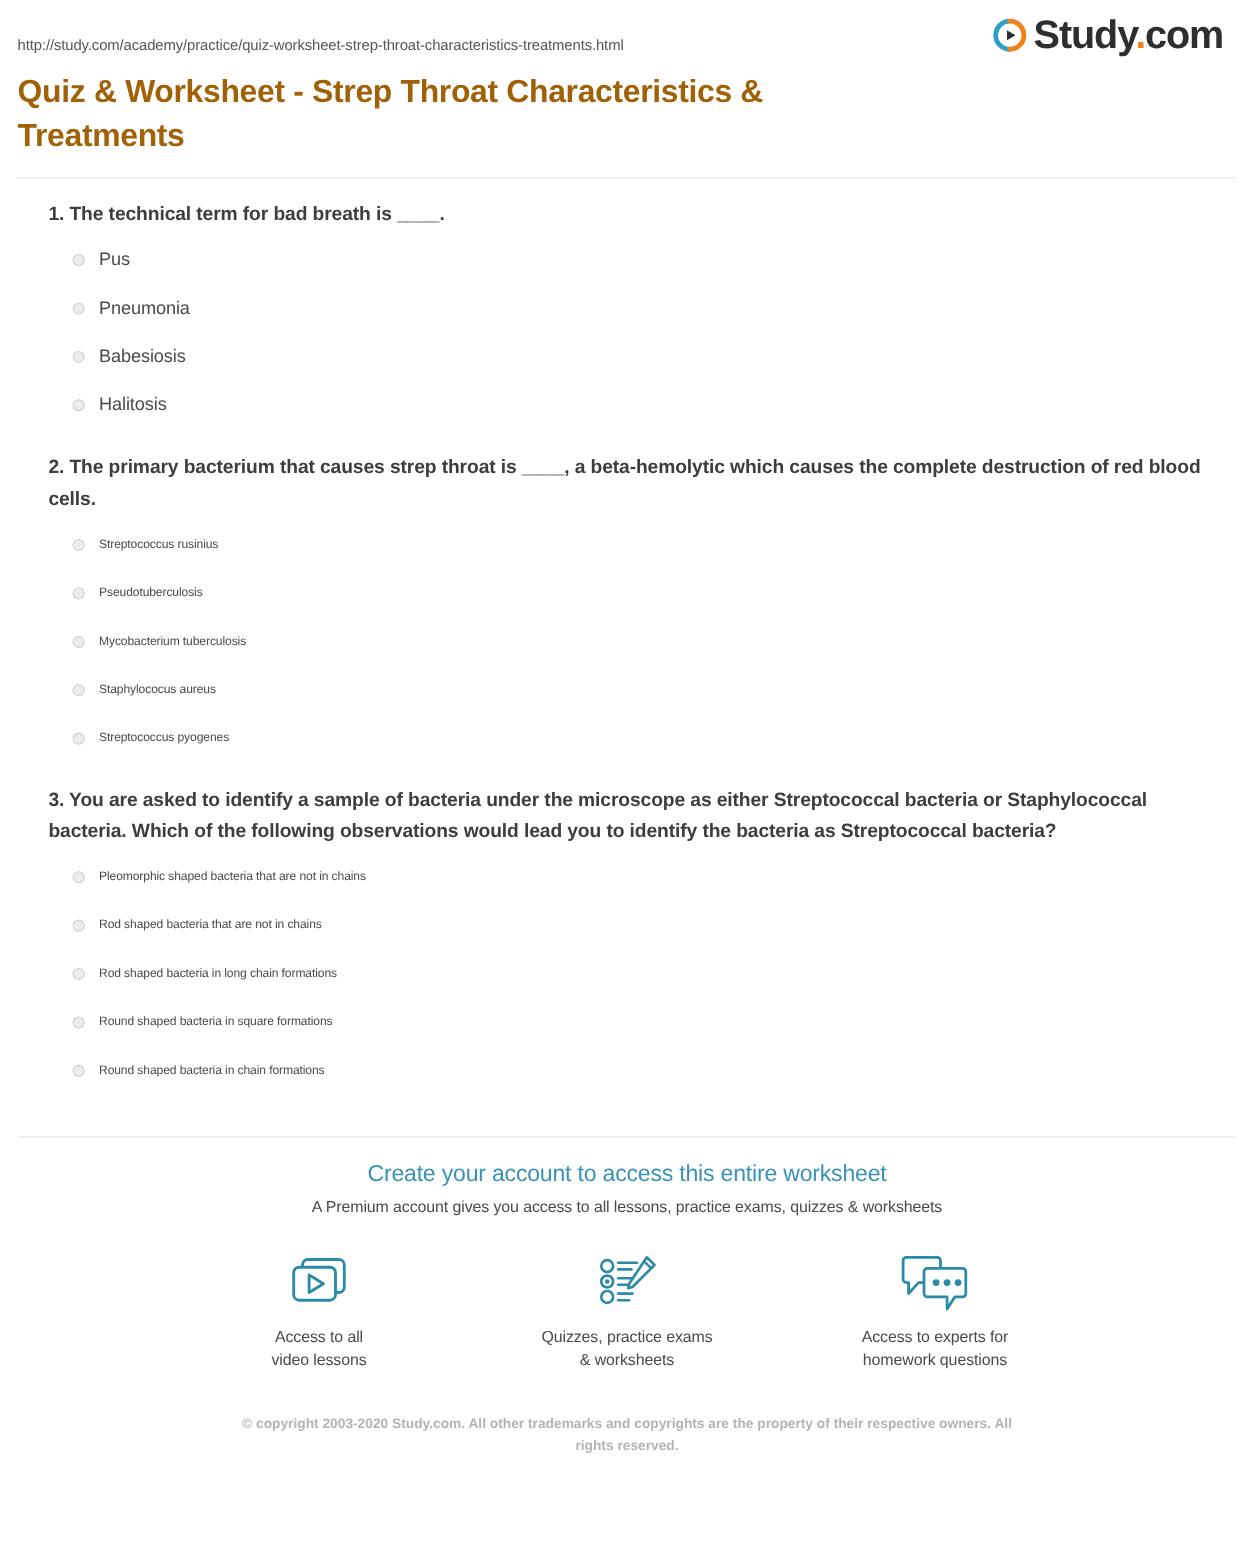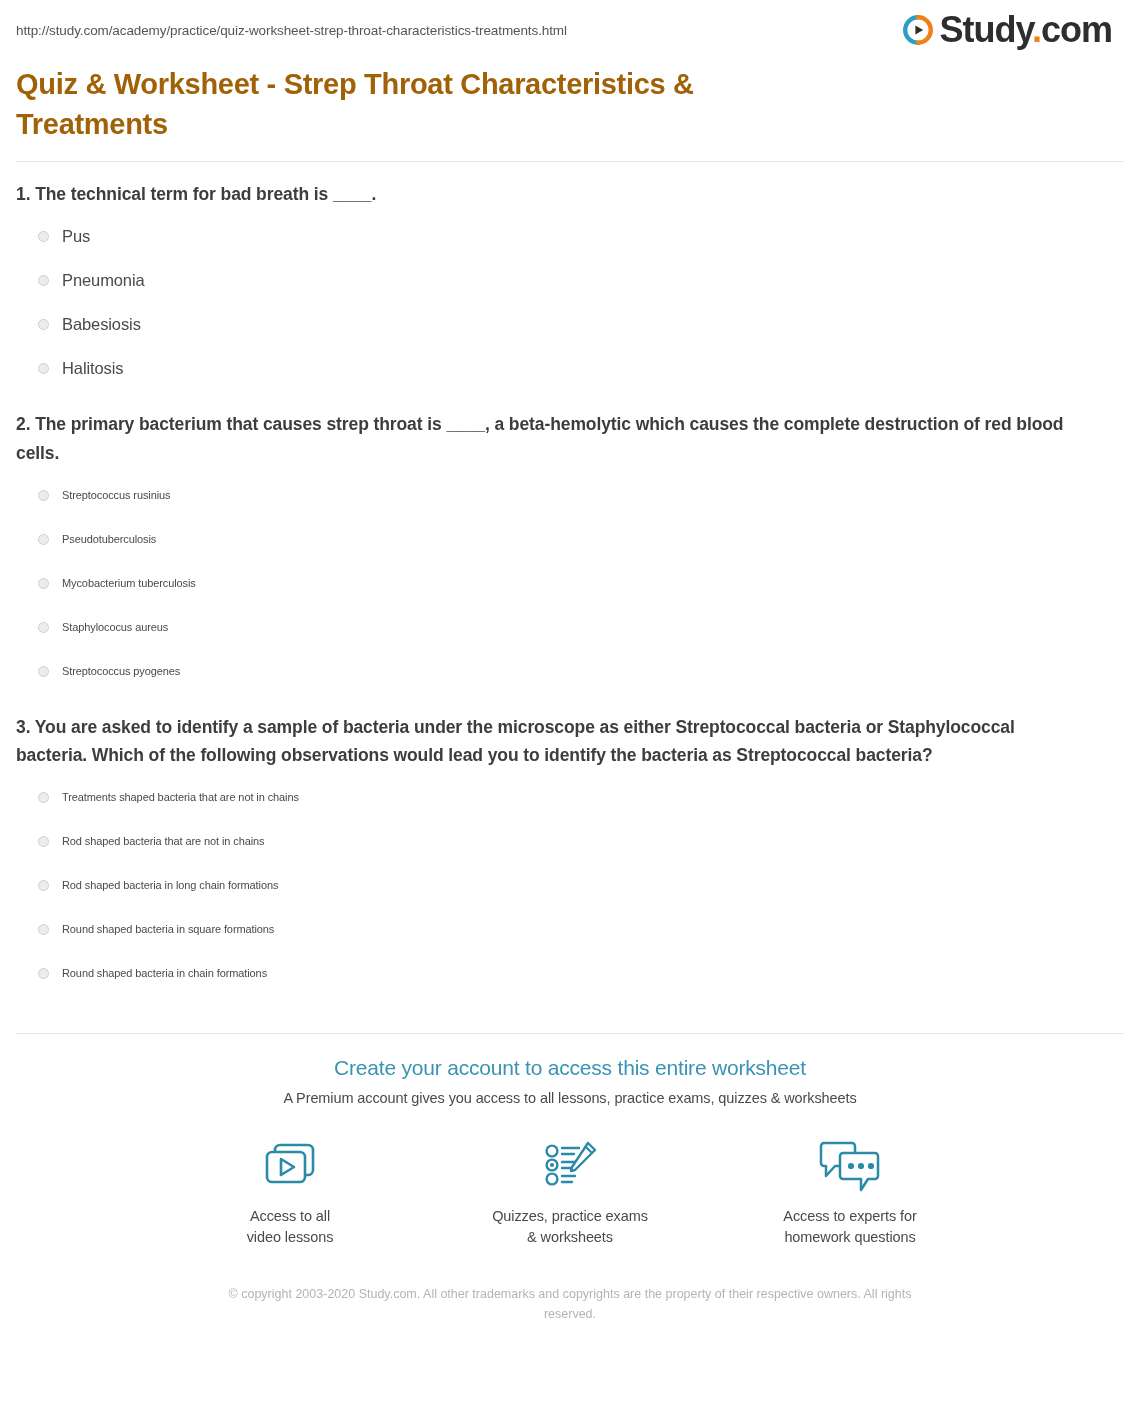--- a/index.html
+++ b/index.html
@@ -18,21 +18,21 @@
   }
 
   .page {
     width: 1140px;
     padding: 0 16px;
   }
 
   
   .topbar {
     display: flex;
-    align-items: center;
+    align-items: flex-end;
     justify-content: space-between;
     padding-top: 11px;
     min-height: 48px;
   }
   .url {
     font-size: 13.5px;
     color: #555555;
     letter-spacing: -0.1px;
     padding-top: 2px;
     white-space: nowrap;
@@ -63,21 +63,21 @@
     letter-spacing: -0.3px;
     max-width: 760px;
   }
   .rule {
     height: 1px;
     background: #e6e6e6;
     margin: 17px 0 0 0;
   }
 
   
-  .questions { padding-top: 18px; }
+  .questions { padding-top: 18px; margin-left: 28px; }
   .question-block { padding-bottom: 20px; }
   .question-text {
     font-size: 17.5px;
     font-weight: 700;
     color: #3d3d3d;
     line-height: 1.62;
     margin: 0 0 6px 0;
     letter-spacing: -0.1px;
   }
   .q2 .question-text,
@@ -145,20 +145,21 @@
   }
 
   
   .copyright {
     margin: 36px auto 0 auto;
     max-width: 710px;
     text-align: center;
     font-size: 12.5px;
     color: #b4b4b4;
     line-height: 1.6;
+    font-weight: bold;
   }
 </style>
 </head>
 <body>
 
 <div class="page">
 
   <div class="topbar">
     <div class="url">http://study.com/academy/practice/quiz-worksheet-strep-throat-characteristics-treatments.html</div>
 
@@ -224,21 +225,21 @@
           <span class="option-label">Streptococcus pyogenes</span>
         </li>
       </ul>
     </div>
 
     <div class="question-block q3">
       <p class="question-text">3. You are asked to identify a sample of bacteria under the microscope as either Streptococcal bacteria or Staphylococcal bacteria. Which of the following observations would lead you to identify the bacteria as Streptococcal bacteria?</p>
       <ul class="options">
         <li class="option">
           <span class="radio"></span>
-          <span class="option-label">Treatments shaped bacteria that are not in chains</span>
+          <span class="option-label">Pleomorphic shaped bacteria that are not in chains</span>
         </li>
         <li class="option">
           <span class="radio"></span>
           <span class="option-label">Rod shaped bacteria that are not in chains</span>
         </li>
         <li class="option">
           <span class="radio"></span>
           <span class="option-label">Rod shaped bacteria in long chain formations</span>
         </li>
         <li class="option">

